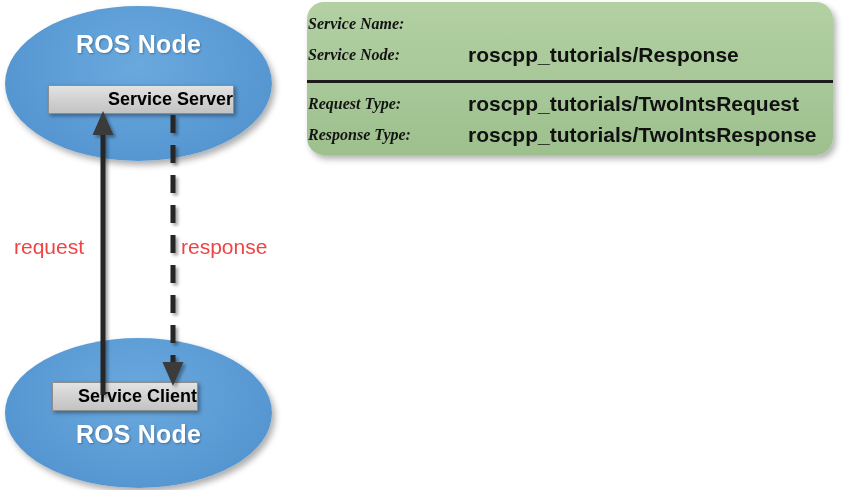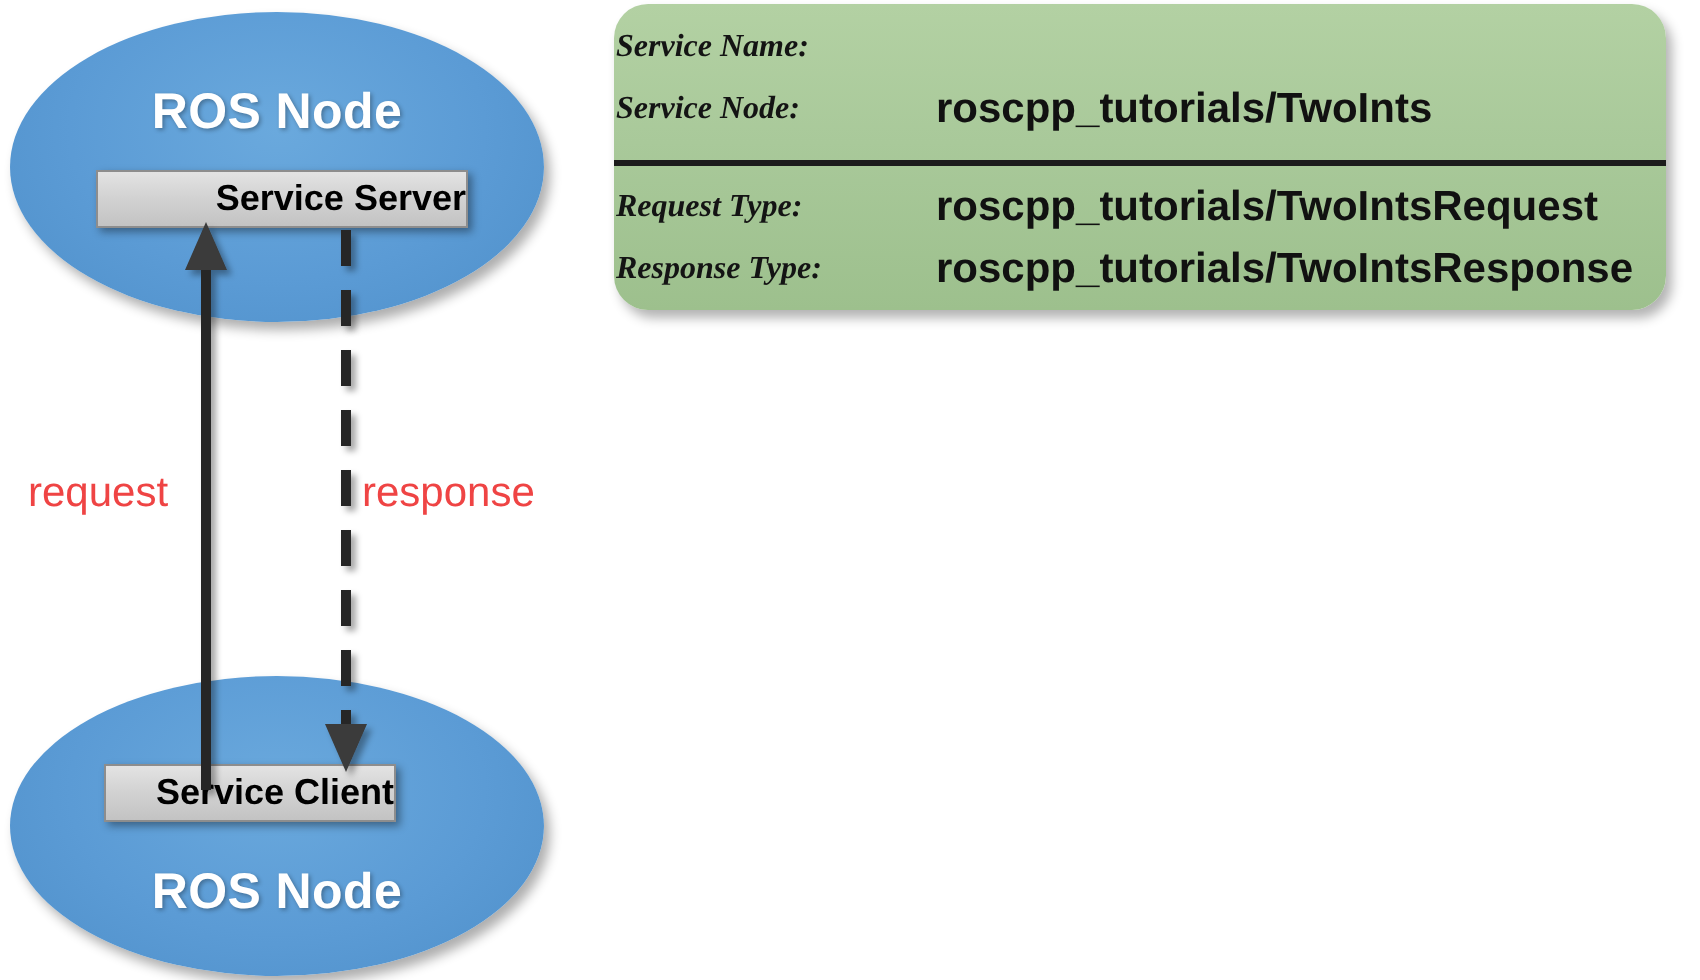--- a/index.html
+++ b/index.html
@@ -42,21 +42,20 @@
     position: absolute;
     width: 267px;
     left: 5px;
     text-align: center;
     color: #ffffff;
     font-weight: bold;
     font-size: 25px;
     letter-spacing: 0.2px;
     text-shadow: 1px 1px 2px rgba(0,0,0,0.30);
     white-space: nowrap;
-    margin-top: 12px;
   }
   #node-server-title { top: 30px; }
   #node-client-title { top: 420px; }
 
   
   .role-box {
     position: absolute;
     background: linear-gradient(to bottom, #e3e3e3 0%, #d2d2d2 48%, #c3c3c3 100%);
     border: 1px solid #8d8d8d;
     box-shadow: 2px 2px 4px rgba(0,0,0,0.38);
@@ -189,21 +188,21 @@
   <div id="info-panel">
 
     <div class="info-section" id="info-section-top">
 
       <div class="info-row">
         <span class="info-label">Service Name:</span>
       </div>
 
       <div class="info-row">
         <span class="info-label">Service Node:</span>
-        <span class="info-value">roscpp_tutorials/TwoInts</span>
+        <span class="info-value">roscpp_tutorials/Response</span>
       </div>
     </div>
 
     <div id="info-divider"></div>
 
     <div class="info-section" id="info-section-bottom">
 
       <div class="info-row">
         <span class="info-label">Request Type:</span>
         <span class="info-value">roscpp_tutorials/TwoIntsRequest</span>

